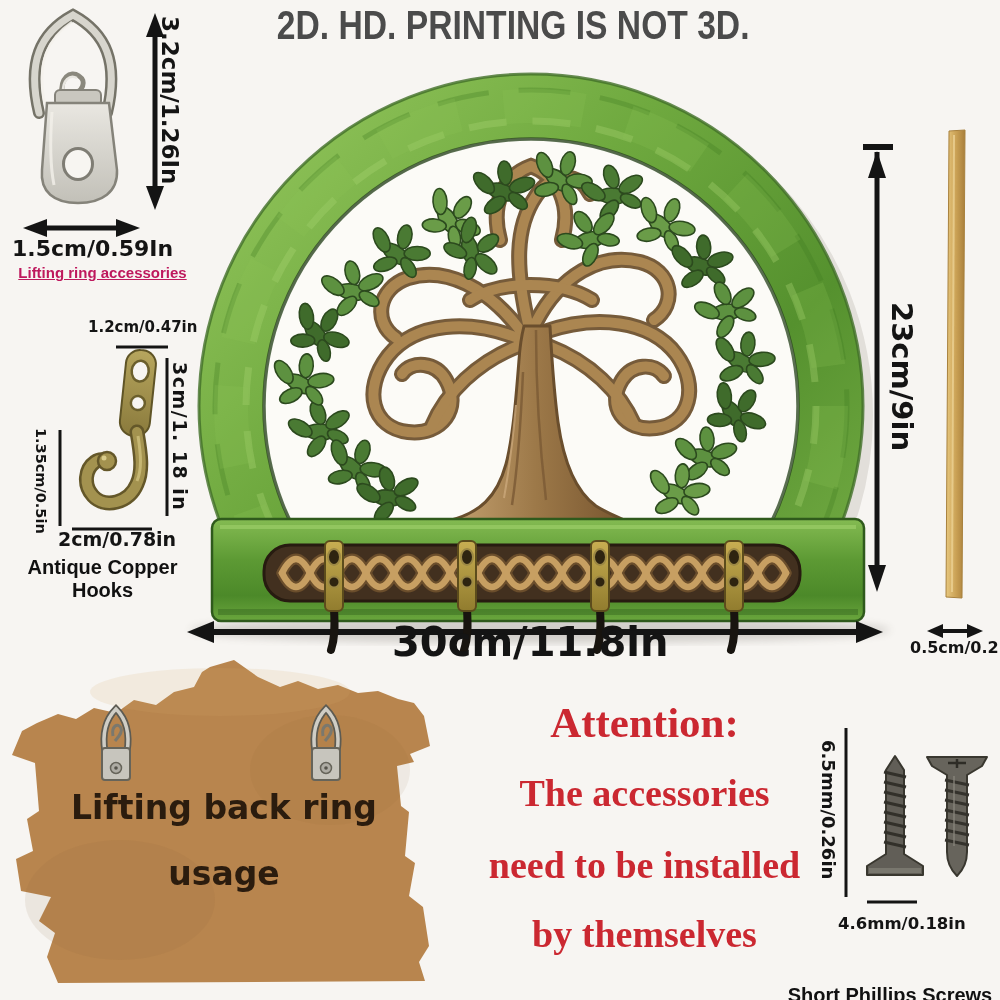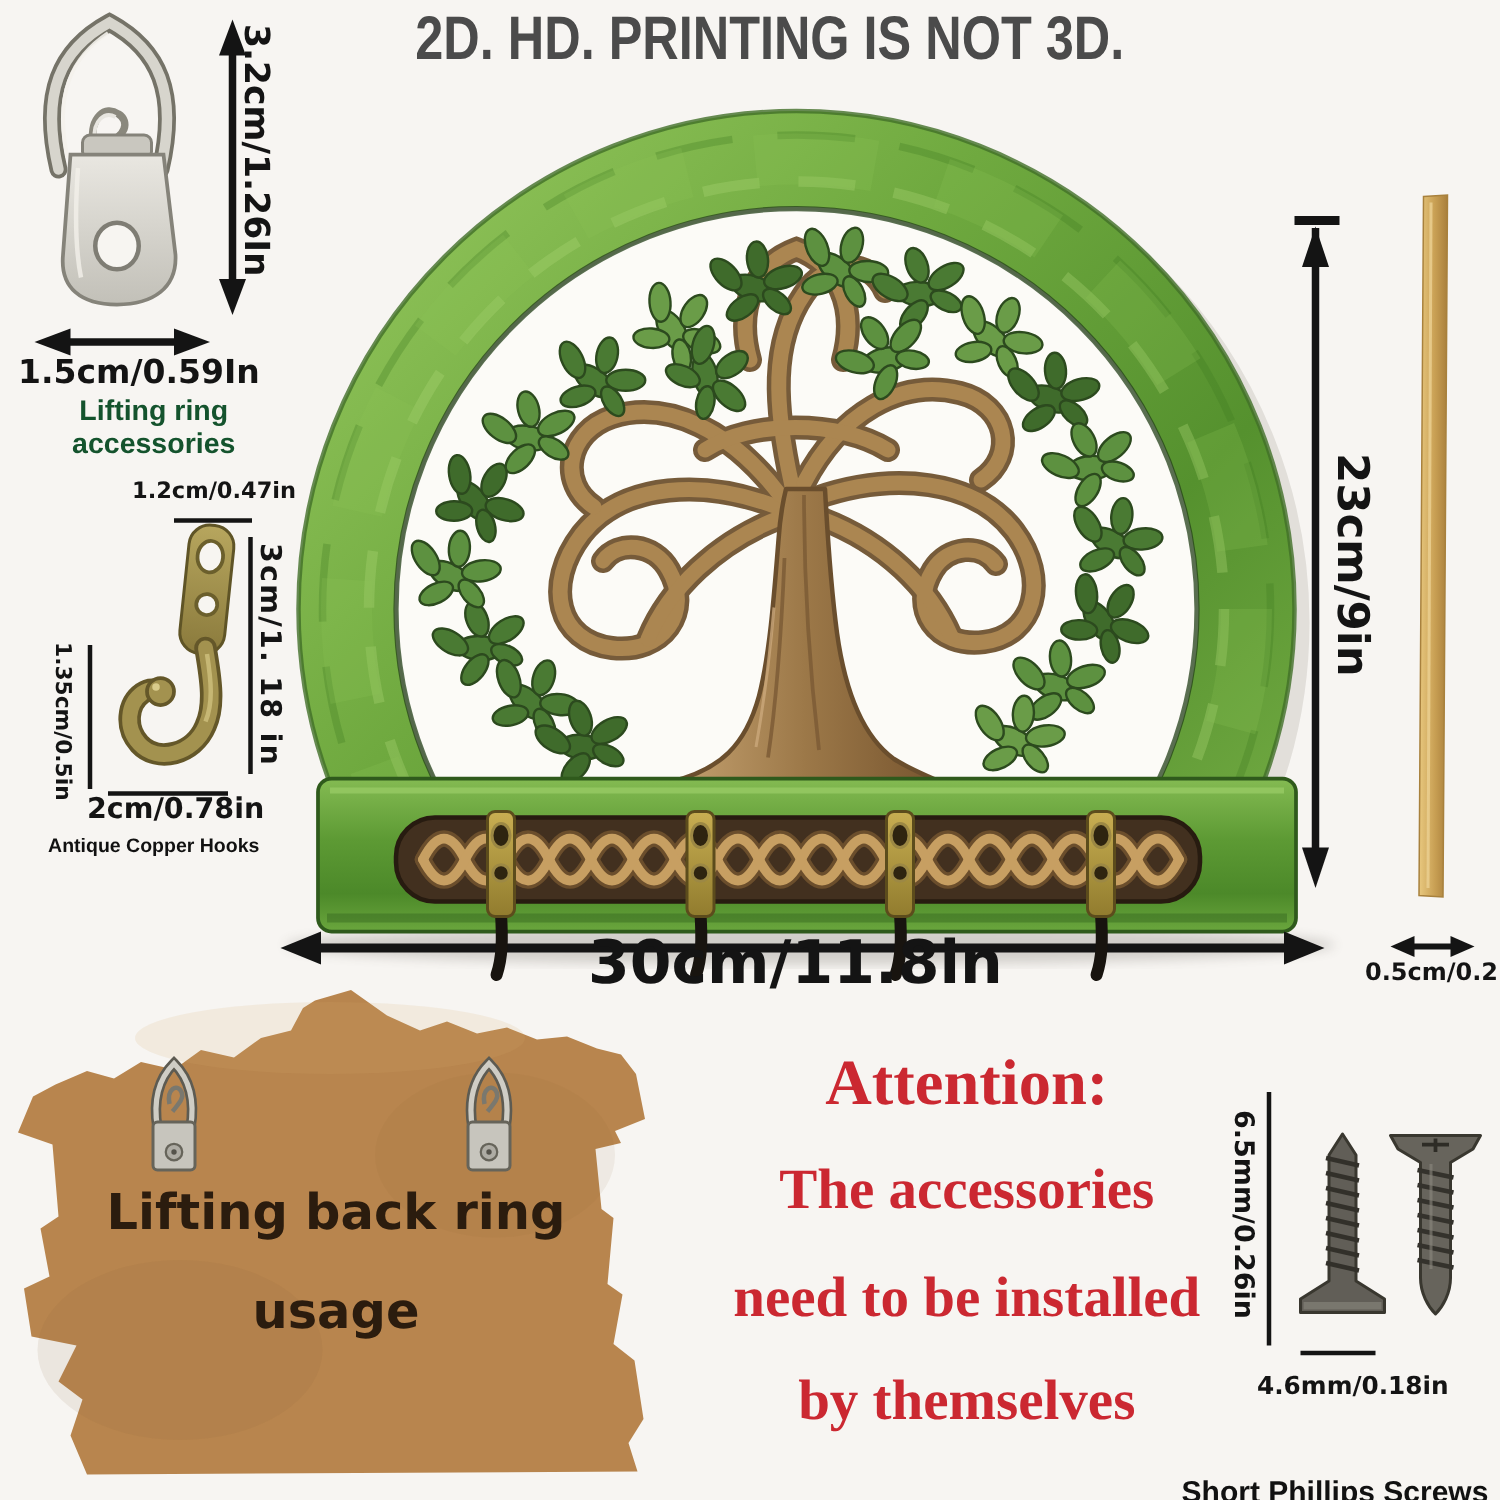--- a/index.html
+++ b/index.html
@@ -300,27 +300,27 @@
   </g>
 </g>
 </svg>
 
 <div class="title-wrap">
   <span>2D. HD. PRINTING IS NOT 3D.</span>
 </div>
 
 <div class="vt" style="left:157px;top:16px;height:186px;font-size:23px;font-weight:700;">3.2cm/1.26In</div>
 <div class="hd" style="left:12px;top:236px;width:140px;font-size:22px;font-weight:700;">1.5cm/0.59In</div>
-<div class="hd cap" style="left:0px;top:264px;width:205px;font-size:19px;font-weight:600;color:#14532d;">Lifting ring accessories</div>
+<div class="hd cap" style="left:0px;top:264px;width:205px;font-size:15px;font-weight:600;color:#be185d;text-decoration:underline;">Lifting ring accessories</div>
 
 <div class="hd" style="left:88px;top:318px;width:105px;font-size:15px;font-weight:700;text-align:center;">1.2cm/0.47in</div>
 <div class="vt" style="left:169px;top:362px;height:190px;font-size:19px;font-weight:700;letter-spacing:1.5px;">3cm/1. 18 in</div>
 <div class="vt" style="left:33px;top:428px;height:120px;font-size:14.5px;font-weight:700;">1.35cm/0.5in</div>
 <div class="hd" style="left:58px;top:528px;width:108px;font-size:19px;font-weight:700;">2cm/0.78in</div>
-<div class="hd cap" style="left:0px;top:556px;width:205px;font-size:13px;font-weight:700;color:#111;">Antique Copper Hooks</div>
+<div class="hd cap" style="left:0px;top:556px;width:205px;font-size:20px;font-weight:700;color:#111;">Antique Copper Hooks</div>
 
 <div class="hd" style="left:392px;top:619px;width:230px;font-size:40px;font-weight:600;">30cm/11.8in</div>
 <div class="vt" style="left:885px;top:302px;height:145px;font-size:29px;font-weight:600;">23cm/9in</div>
 <div class="hd" style="left:910px;top:638px;width:100px;font-size:16px;font-weight:700;">0.5cm/0.2in</div>
 
 <div class="house-line" style="top:788px;font-size:33px;">Lifting back ring</div>
 <div class="house-line" style="top:854px;font-size:33px;">usage</div>
 
 <div class="att-line" style="top:698px;font-size:43px;">Attention:</div>
 <div class="att-line" style="top:771px;font-size:38px;">The accessories</div>

